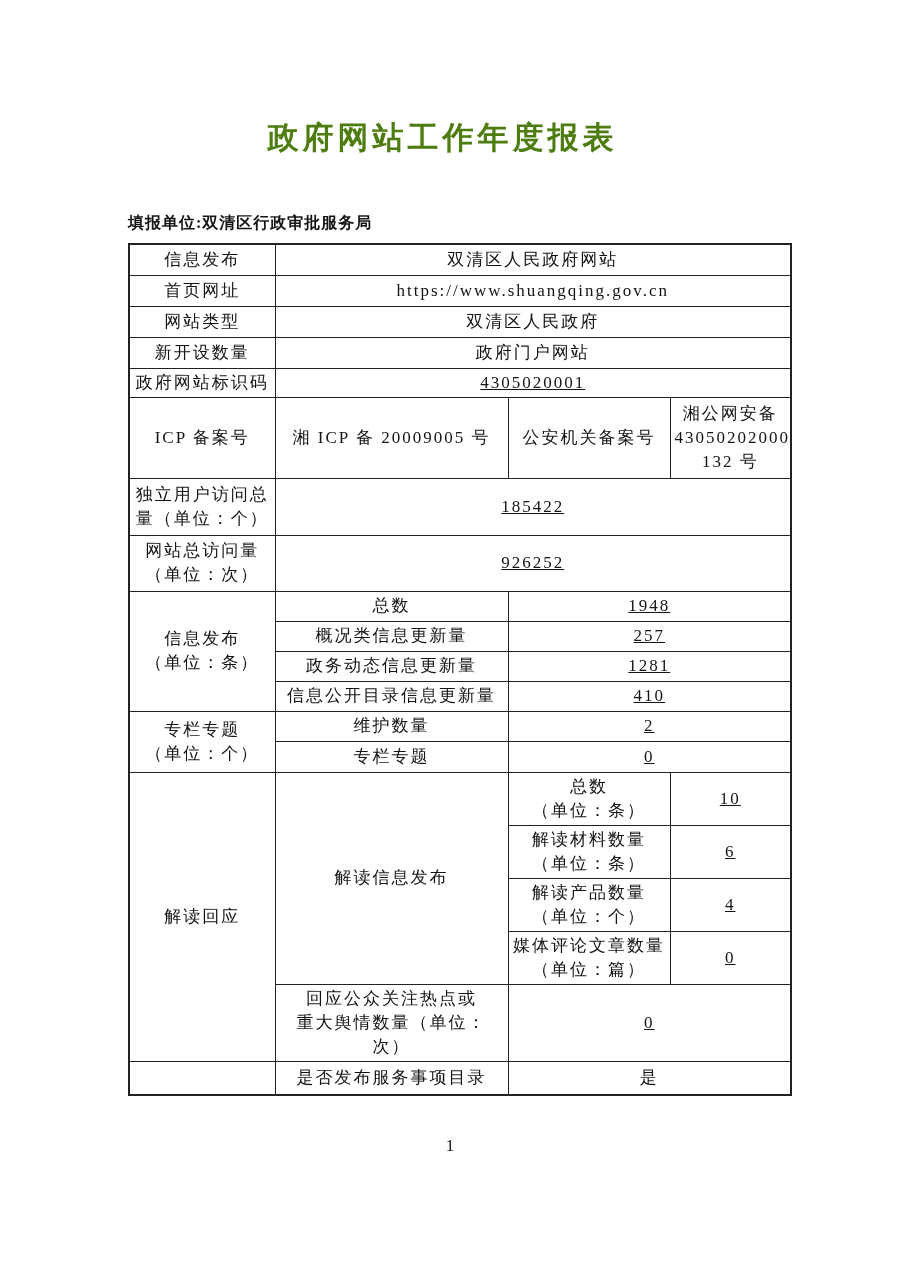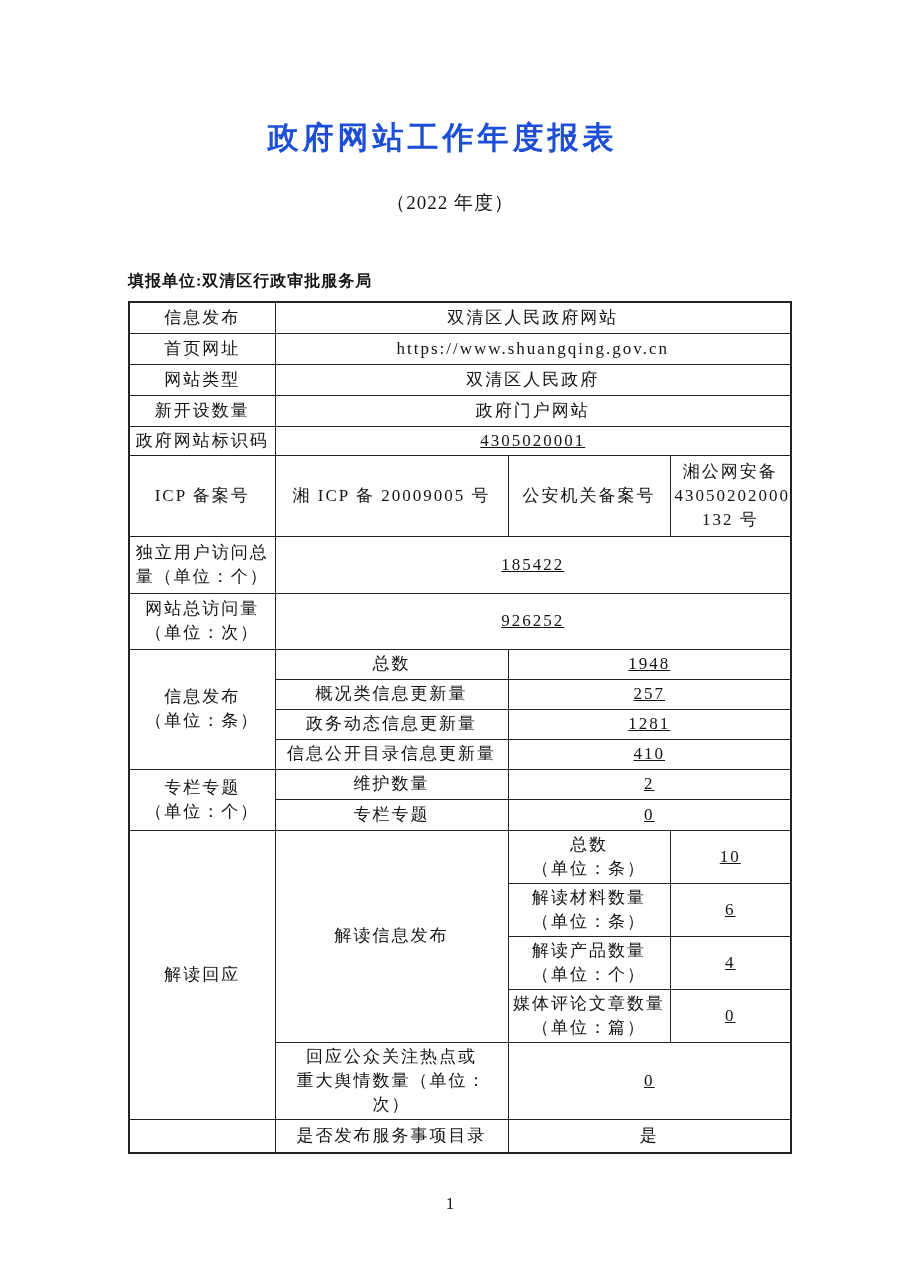--- a/index.html
+++ b/index.html
@@ -9,21 +9,21 @@
     color:#141414;
   }
   .doc-title{
     margin:118px 15px 0 0;
     text-align:center;
     font-family:"Liberation Sans","DejaVu Sans",sans-serif;
     font-weight:bold;
     font-size:31px;
     line-height:40px;
     letter-spacing:4px;
-    color:#1d4ed8;
+    color:#4d7c0f;
   }
   .doc-subtitle{
     margin-top:32px;
     text-align:center;
     font-size:19px;
     line-height:26px;
     letter-spacing:1px;
   }
   .reporting-unit{
     margin:52px 0 0 128px;
@@ -61,21 +61,20 @@
     font-size:17px;
     line-height:24px;
   }
 </style>
 </head>
 <body>
 
 <div class="page">
 
   <div class="doc-title">政府网站工作年度报表</div>
-  <div class="doc-subtitle">（2022 年度）</div>
   <div class="reporting-unit">填报单位:双清区行政审批服务局</div>
 
   <table class="report">
     <colgroup>
         <col class="c1">
         <col class="c2">
         <col class="c3">
         <col class="c4">
       </colgroup>
 

